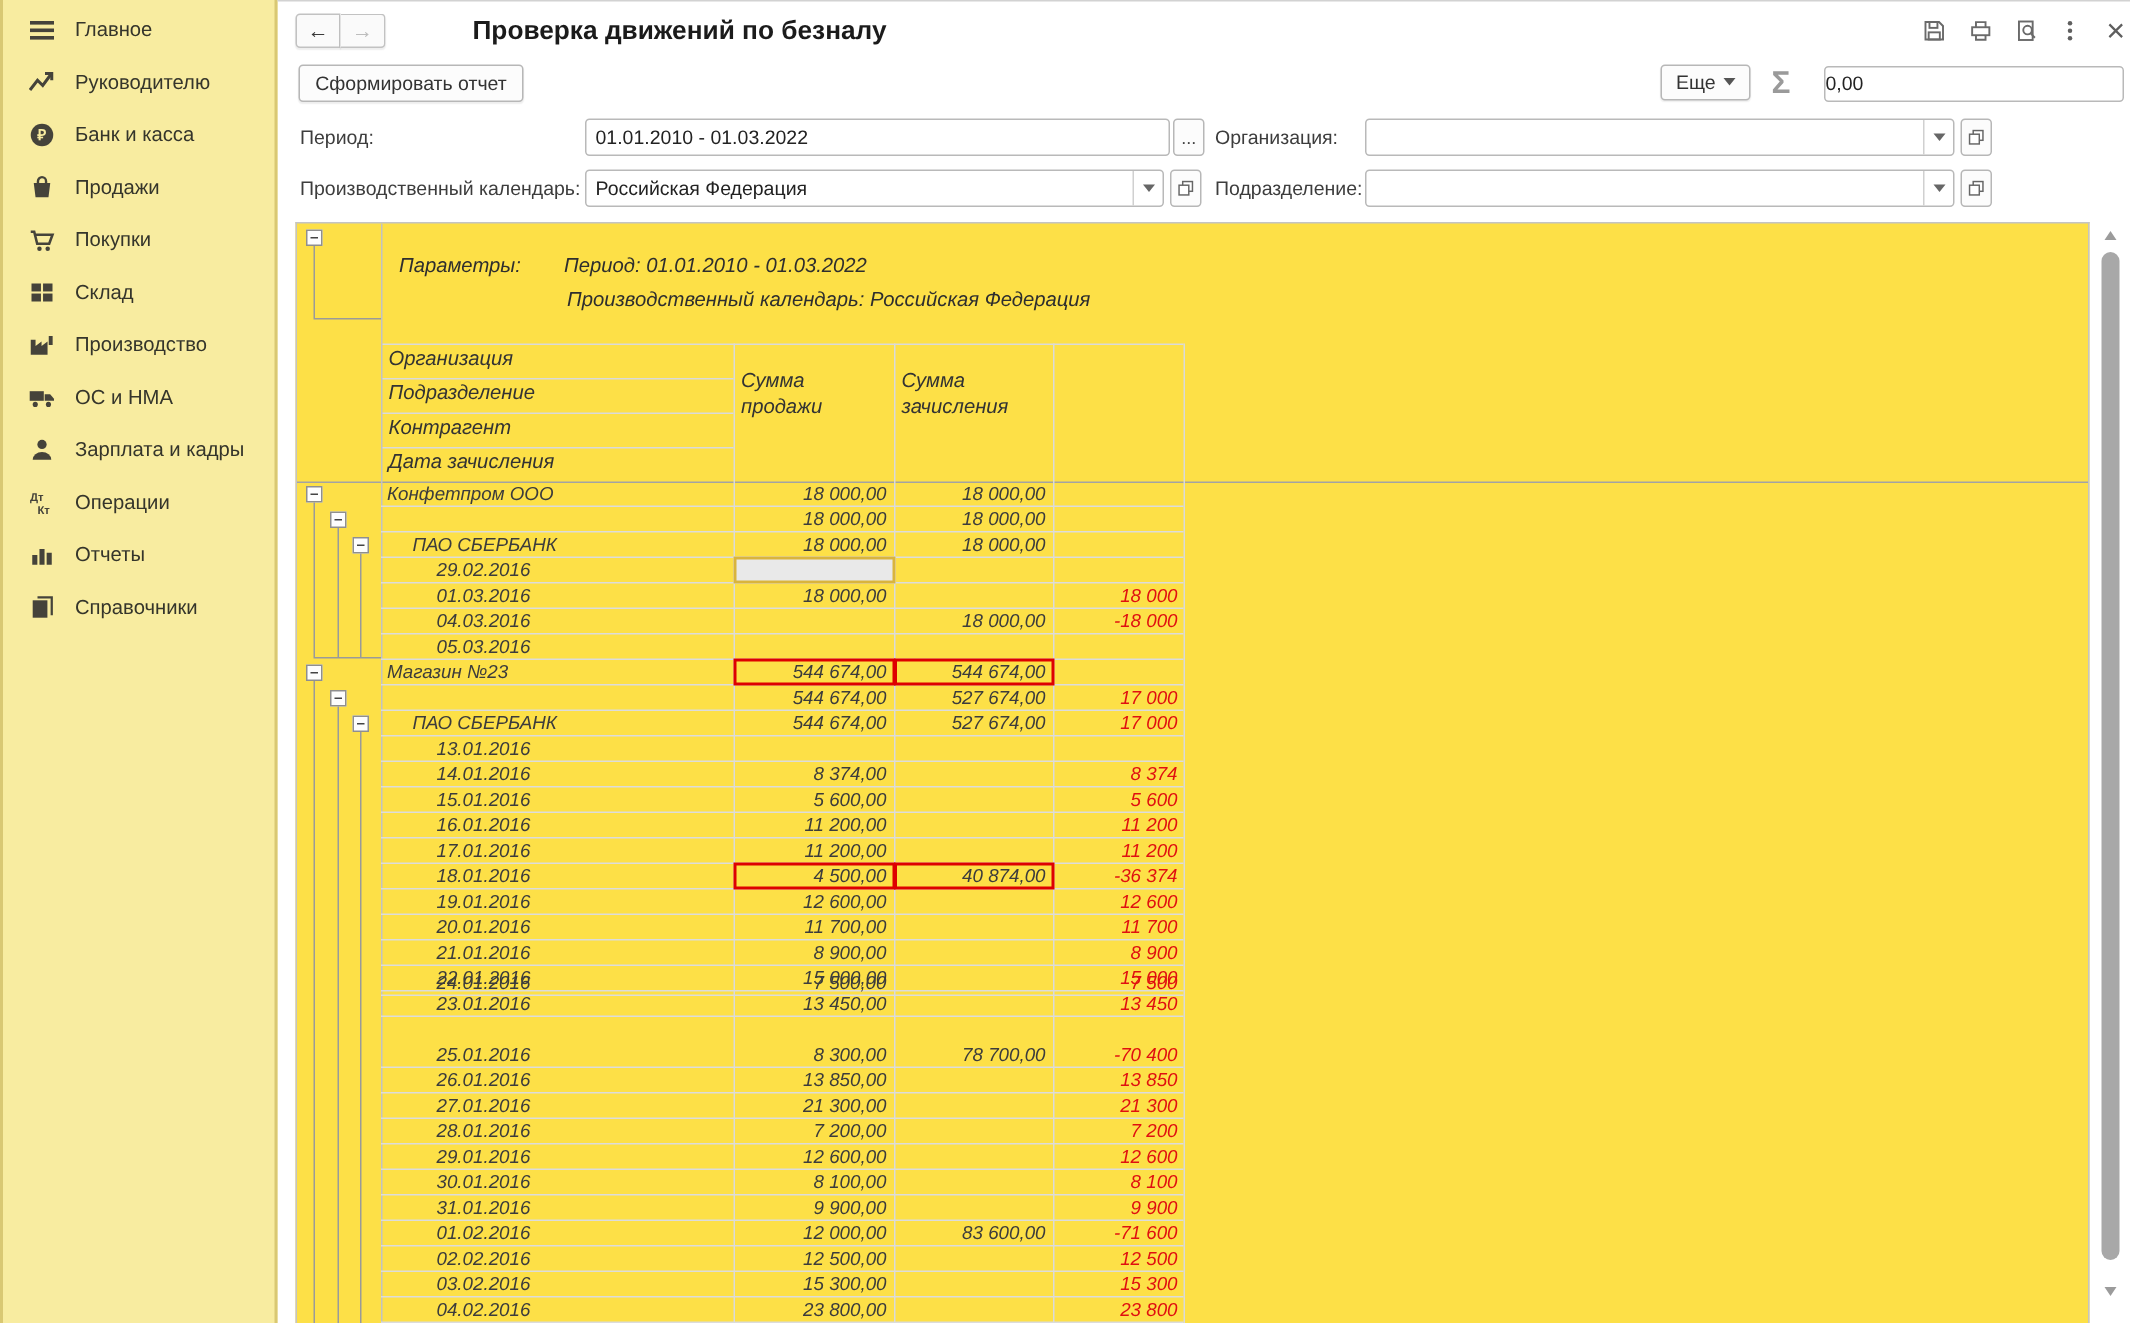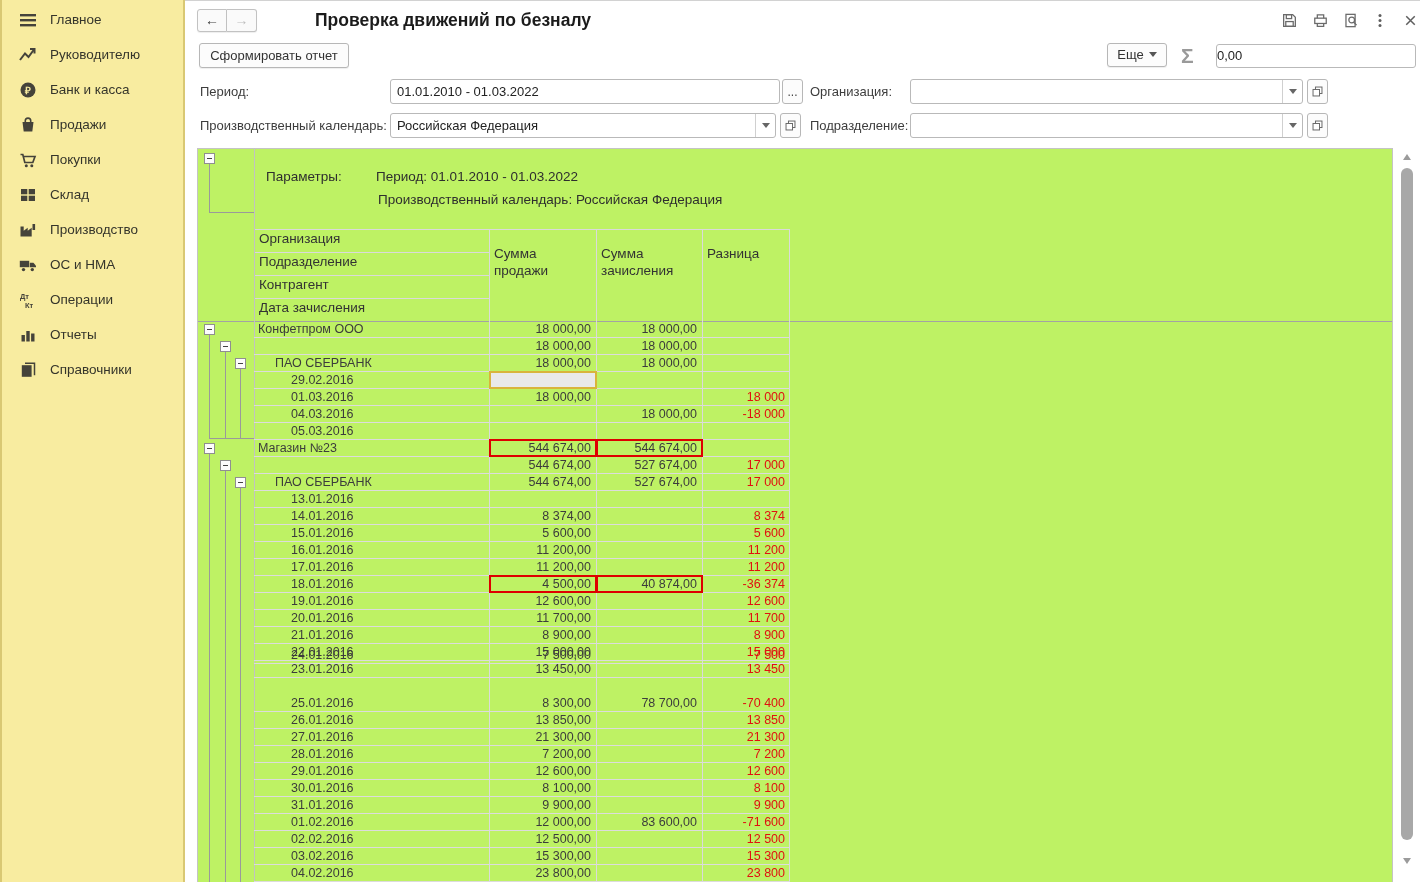--- a/index.html
+++ b/index.html
@@ -53,21 +53,21 @@
                   justify-content:center; cursor:pointer; }
   .field .fdrop i { width:0; height:0; border-left:4px solid transparent;
                     border-right:4px solid transparent; border-top:5px solid #666; }
   .sqbtn { position:absolute; width:21px; height:25px; background:#fcfcfc; border:1px solid #b7b7b7;
            border-radius:3px; display:flex; align-items:center; justify-content:center;
            font-size:12px; color:#444; cursor:pointer; }
 
   
   #viewport { position:absolute; left:197px; top:148px; width:1196px; height:734px;
               border-left:1px solid #c4c4c4; border-top:1px solid #c4c4c4; border-right:1px solid #c4c4c4;
-              overflow:hidden; background:#bef264; }
+              overflow:hidden; background:#fde047;font-style:italic; }
   .vline { position:absolute; width:1px; background:#dadada; }
   .hline { position:absolute; height:1px; background:#dadada; }
   .params-lbl { position:absolute; left:68px; top:20px; font-size:13.5px; color:#2e2e2e; }
   .params-v1  { position:absolute; left:178px; top:20px; font-size:13.5px; color:#2e2e2e; }
   .params-v2  { position:absolute; left:180px; top:43px; font-size:13.5px; color:#2e2e2e; }
   .hcell { position:absolute; font-size:13.5px; color:#333; padding:2px 0 0 5px; }
   .hcell.tall { padding-top:16px; line-height:17px; }
   .t-row { position:absolute; left:56px; width:535px; height:17px; border-bottom:1px solid #dcdcdc;
            display:flex; }
   .c-label { width:235px; font-size:12.5px; color:#3c3c3c; line-height:16px;
@@ -176,20 +176,29 @@
           <rect x="1.8" y="5.8" width="9.4" height="6.4"></rect>
           <path d="M11.8 7.8 h3.6 l2.6 3 v1.4 h-6.2 Z"></path>
           <circle cx="5.5" cy="14.6" r="1.7"></circle>
           <circle cx="14.3" cy="14.6" r="1.7"></circle>
         </svg>
       </span>
       <span class="s-lbl">ОС и НМА</span>
     </div>
     <div class="side-item">
       <span class="s-icon">
+        <svg width="20" height="20" viewBox="0 0 20 20" fill="#45433a">
+          <circle cx="10" cy="6.3" r="3.1"></circle>
+          <path d="M3.8 16.5 a6.2 5.2 0 0 1 12.4 0 Z"></path>
+        </svg>
+      </span>
+      <span class="s-lbl">Зарплата и кадры</span>
+    </div>
+    <div class="side-item">
+      <span class="s-icon">
         <svg width="20" height="20" viewBox="0 0 20 20" fill="#45433a" font-family="Liberation Sans, sans-serif">
           <text x="2" y="9" font-size="7.5" font-weight="bold">Дт</text>
           <text x="7" y="17.5" font-size="7.5" font-weight="bold">Кт</text>
         </svg>
       </span>
       <span class="s-lbl">Операции</span>
     </div>
     <div class="side-item">
       <span class="s-icon">
         <svg width="20" height="20" viewBox="0 0 20 20" fill="#45433a">
@@ -318,21 +327,20 @@
     </div>
   <div class="tline" style="left:11px; top:15px; width:1px; height:48px"></div>
   <div class="tline" style="left:11px; top:63px; width:45px; height:1px"></div>
 
   <div class="hcell" style="left:56px; top:80px;  width:235px; height:23px">Организация</div>
   <div class="hcell" style="left:56px; top:103px; width:235px; height:23px">Подразделение</div>
   <div class="hcell" style="left:56px; top:126px; width:235px; height:23px">Контрагент</div>
   <div class="hcell" style="left:56px; top:149px; width:235px; height:23px">Дата зачисления</div>
   <div class="hcell tall" style="left:291px; top:80px; width:100px; height:92px">Сумма продажи</div>
   <div class="hcell tall" style="left:398px; top:80px; width:100px; height:92px">Сумма зачисления</div>
-  <div class="hcell tall" style="left:504px; top:80px; width:83px; height:92px">Разница</div>
 
   <div class="hline" style="left:56px; top:80px;  width:535px"></div>
   <div class="hline" style="left:56px; top:103px; width:235px"></div>
   <div class="hline" style="left:56px; top:126px; width:235px"></div>
   <div class="hline" style="left:56px; top:149px; width:235px"></div>
   <div class="hline" style="left:0; top:172px; width:1196px; background:#a3a3a3"></div>
   <div class="vline" style="left:56px;  top:0;    height:734px; background:#c2c2c2"></div>
   <div class="vline" style="left:291px; top:80px; height:654px"></div>
   <div class="vline" style="left:398px; top:80px; height:654px"></div>
   <div class="vline" style="left:504px; top:80px; height:654px"></div>

